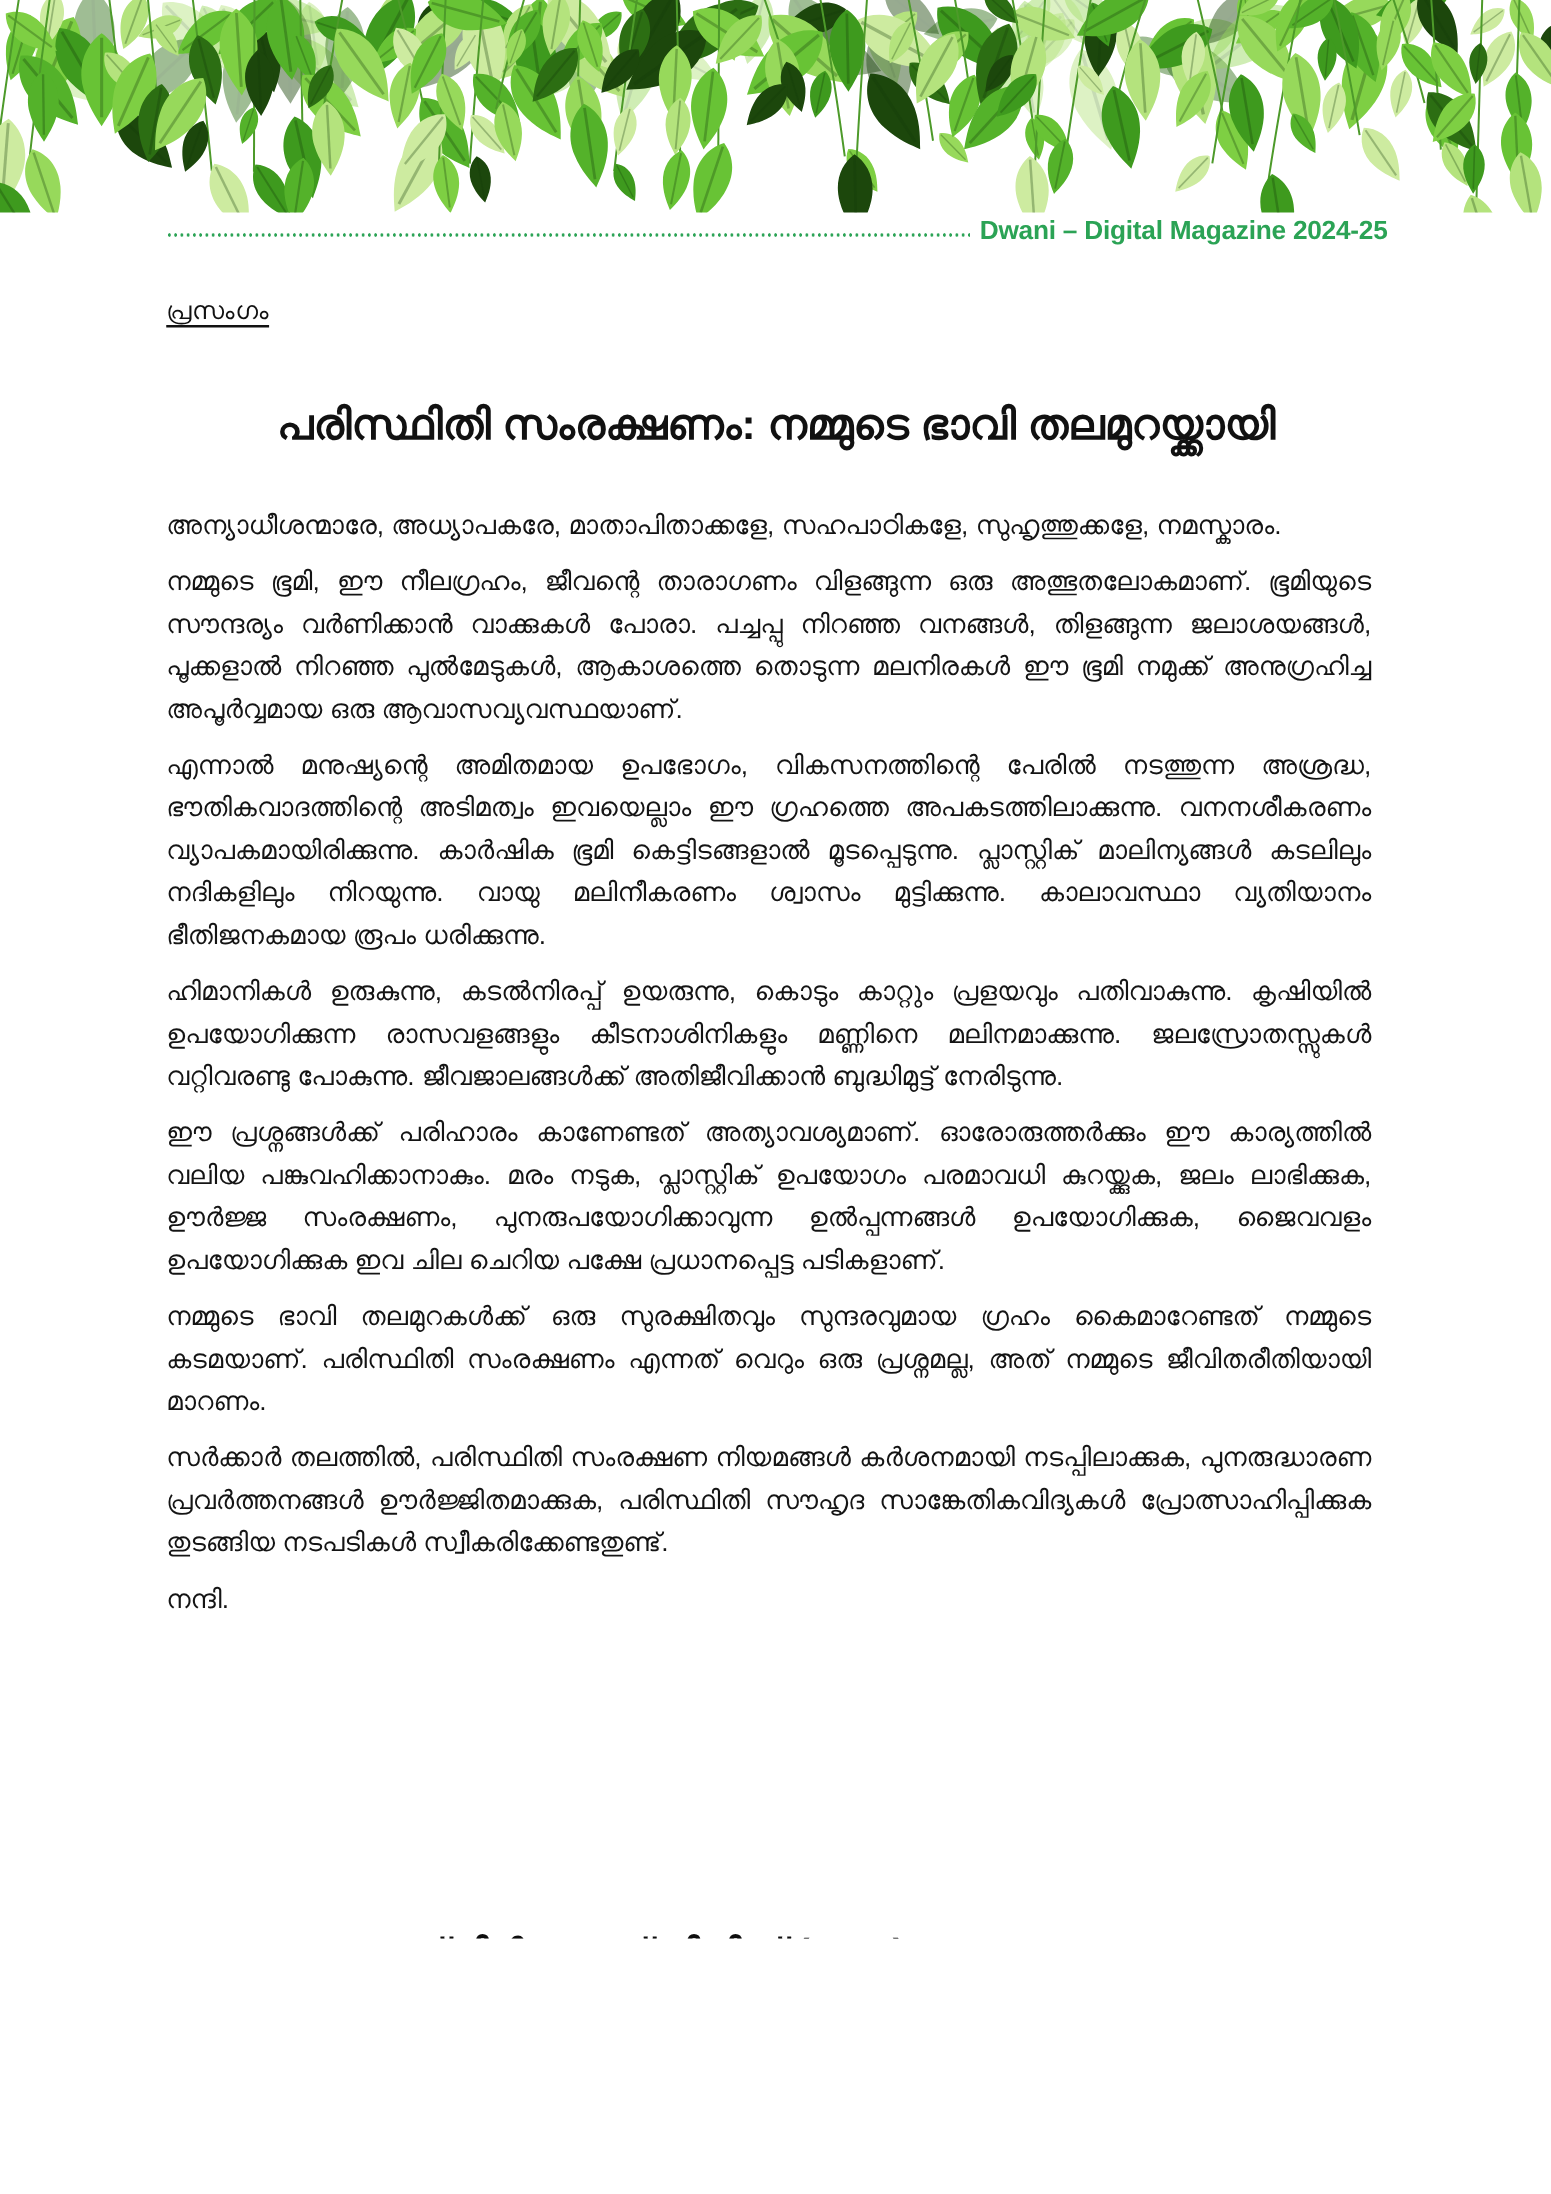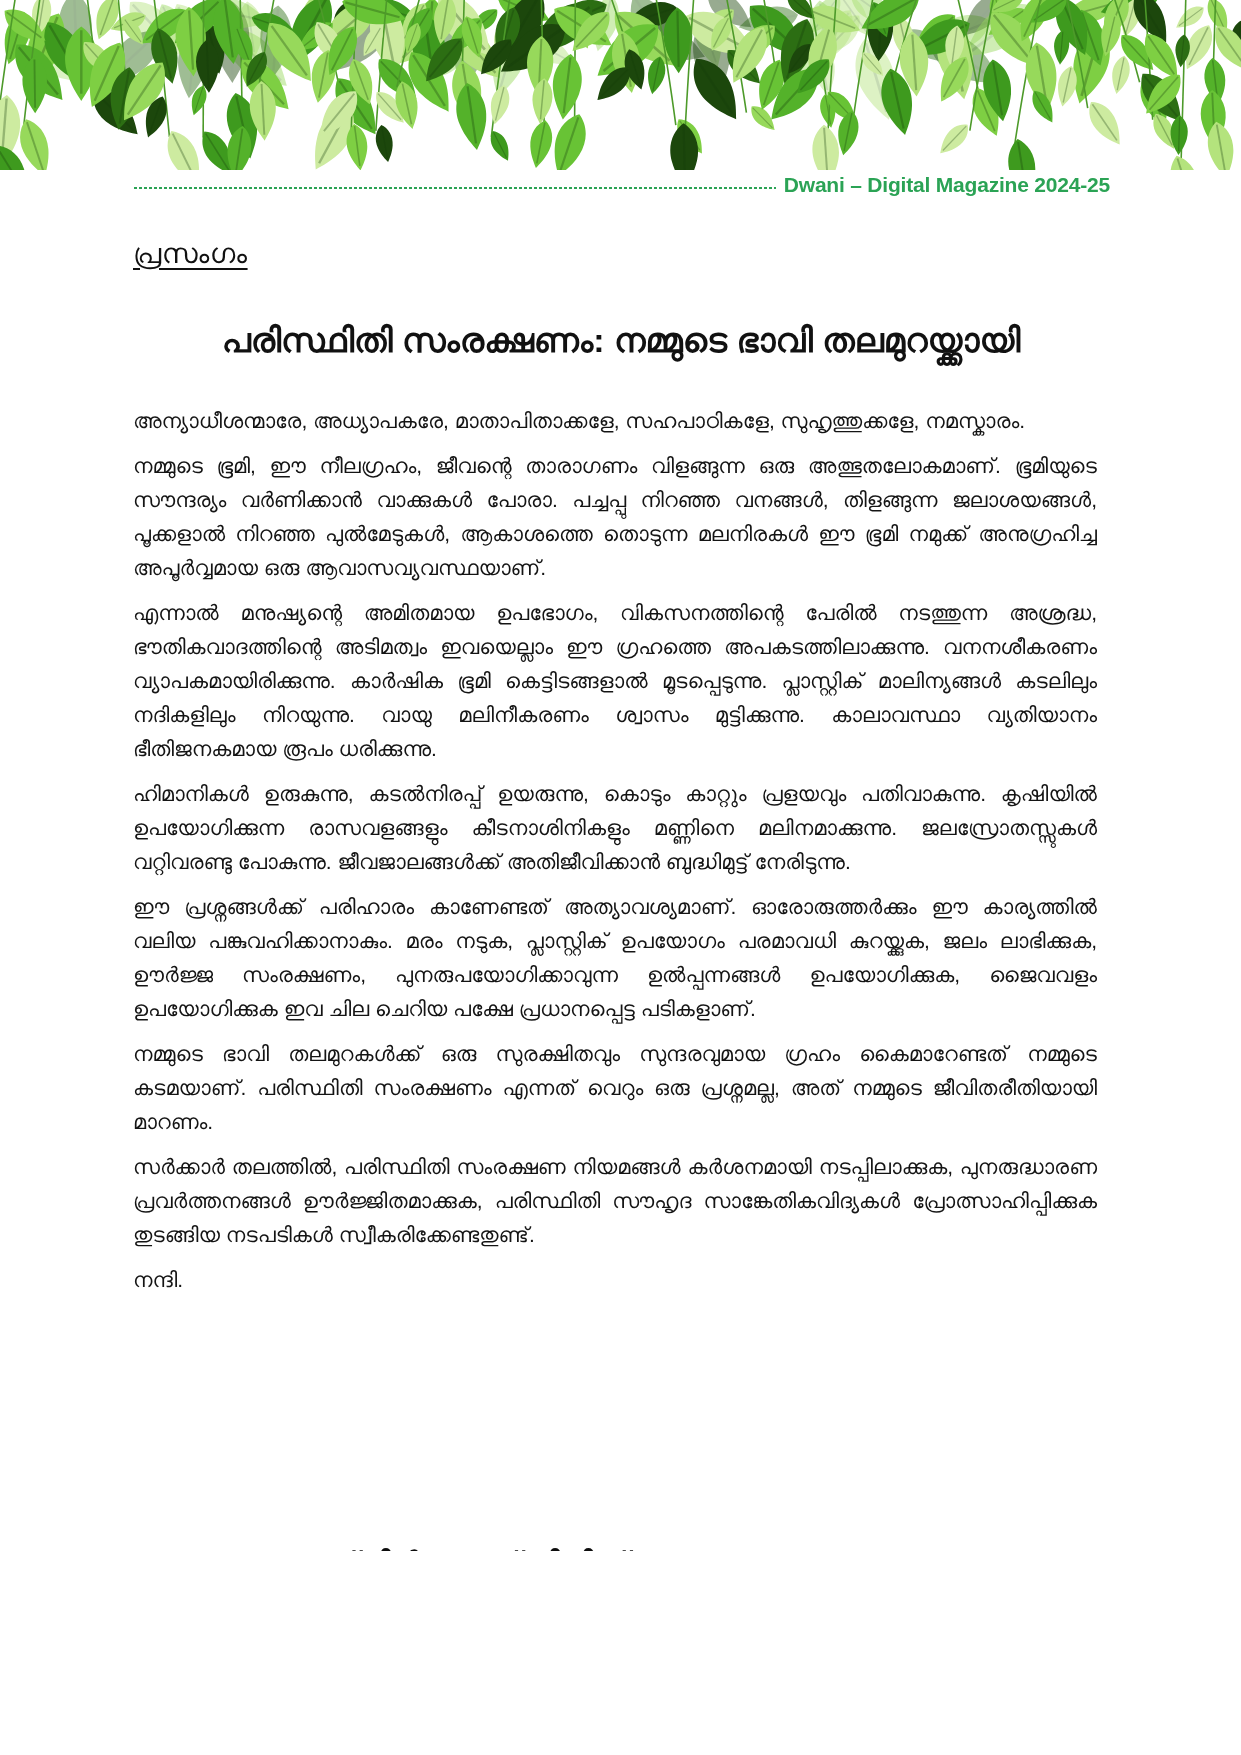--- a/index.html
+++ b/index.html
@@ -43,21 +43,21 @@
     font-size: 21px;
     font-weight: 600;
     letter-spacing: -0.2px;
     white-space: nowrap;
     line-height: 1.1;
   }
   
   .section-label {
     position: absolute;
     top: 238px; left: 133px;
-    font-size: 28px;
+    font-size: 20px;
     color: #111;
     text-decoration: underline;
     text-underline-offset: 5px;
     letter-spacing: 0.5px;
   }
   
   .article-title {
     position: absolute;
     top: 318px; left: 133px; width: 976px;
     margin: 0;

